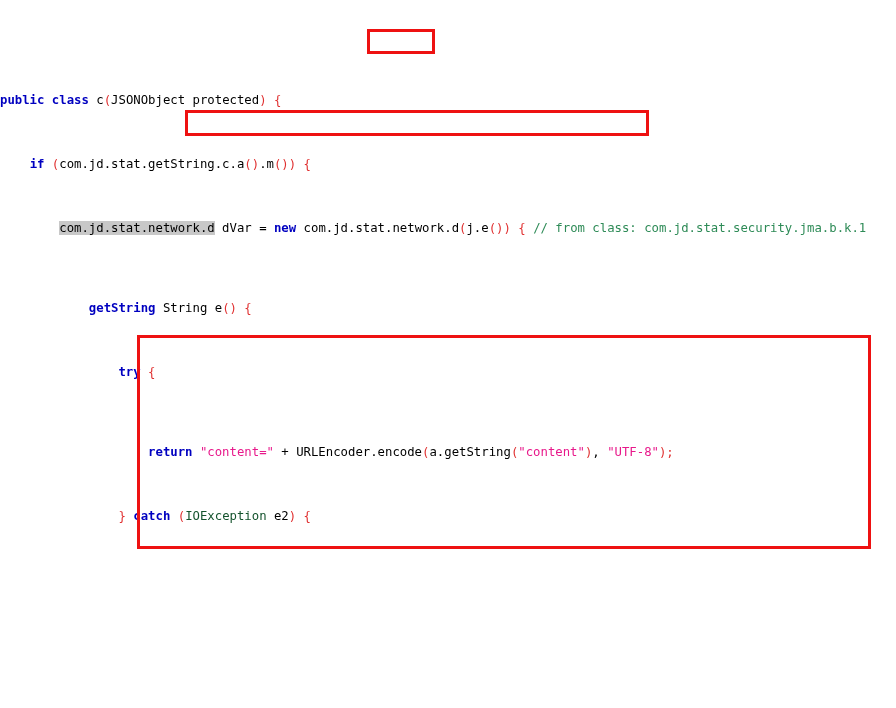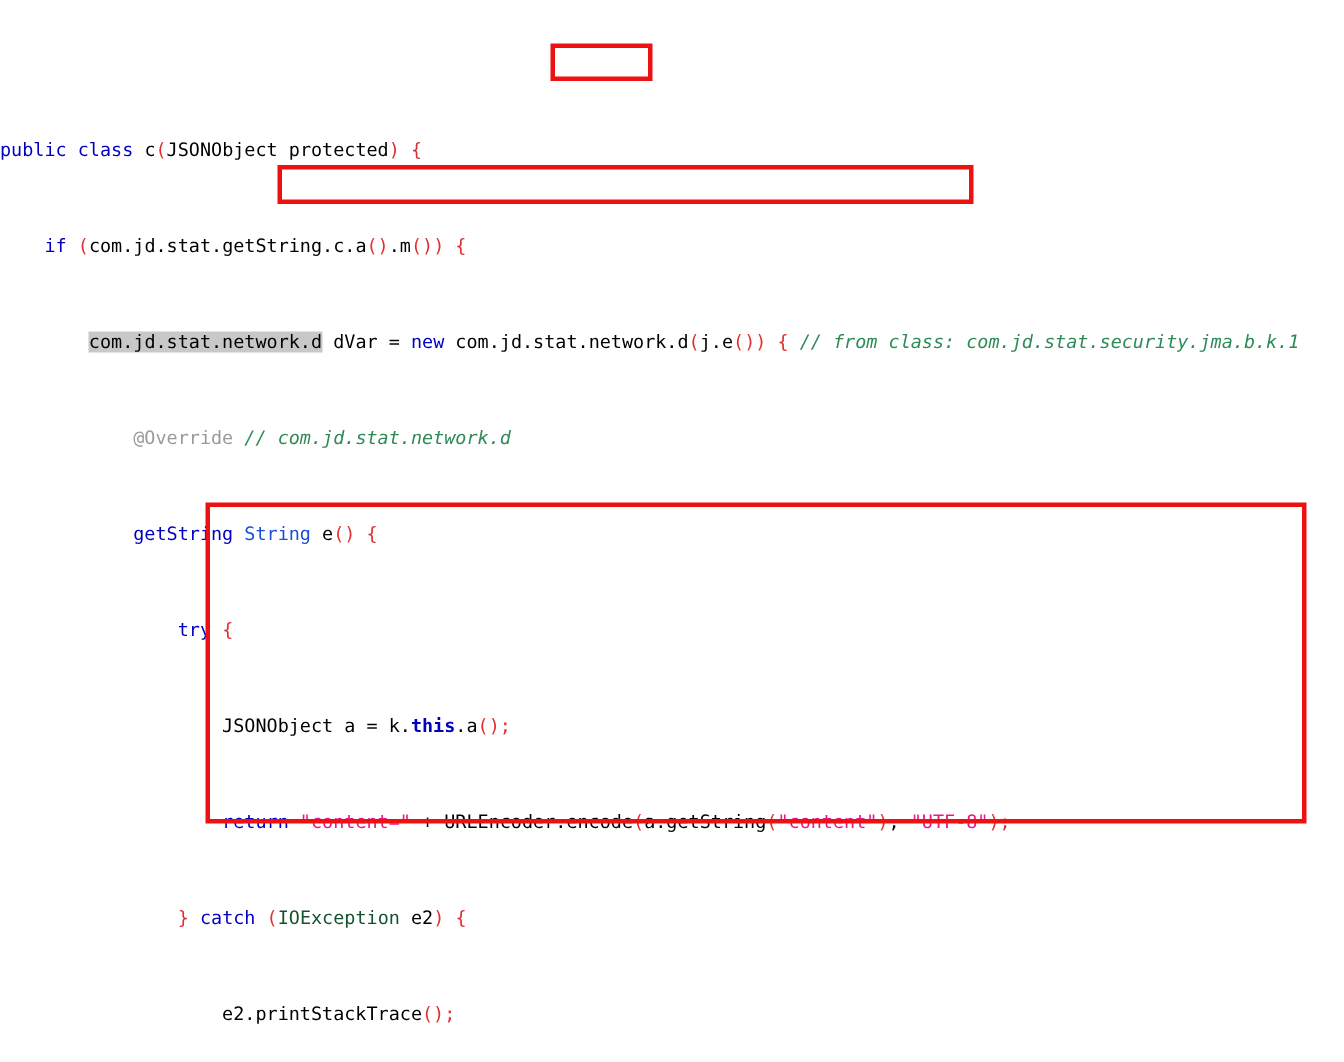--- a/index.html
+++ b/index.html
@@ -35,24 +35,24 @@
     color: #000000;
   }
 
   .ln {
     height: 16px;
     white-space: pre;
     position: relative;
   }
 
   
-  .kw      { color: #0000c0; font-weight: normal; }
-  .type    { color: #1d4ed8; }    
+  .kw      { color: #0000c0; font-weight: bold; }
+  .type    { color: #000000; }    
   .str     { color: #e8198b; }                       
-  .cmt     { color: #2e8b57; font-style: italic; }   
+  .cmt     { color: #2e8b57; }   
   .anno    { color: #9a9a9a; }                       
   .punct   { color: #e03030; }
   .this    { color: #0000c0; font-weight: bold; }
   .plain   { color: #000000; }
   .exc     { color: #14532d; }                       
 
   
   .sel {
     background: #c8c8c8;
   }
@@ -77,33 +77,30 @@
   <div id="code-lines">
 
     <div class="ln" style="overflow:hidden;height:6px;"><span class="plain"></span></div>
 
     <div class="ln"><span class="kw">public</span> <span class="kw">class</span> <span class="plain">c</span><span class="punct">(</span><span class="plain">JSONObject protected</span><span class="punct">) {</span></div>
 
     <div class="ln"><span class="plain">    </span><span class="kw">if</span> <span class="punct">(</span><span class="plain">com.jd.stat.getString.c.a</span><span class="punct">()</span><span class="plain">.m</span><span class="punct">()) {</span></div>
 
     <div class="ln"><span class="plain">        </span><span class="sel">com.jd.stat.network.d</span><span class="plain"> dVar = </span><span class="kw">new</span> <span class="plain">com.jd.stat.network.d</span><span class="punct">(</span><span class="plain">j.e</span><span class="punct">())</span><span class="plain"> </span><span class="punct">{</span> <span class="cmt">// from class: com.jd.stat.security.jma.b.k.1</span></div>
 
-    <div class="ln"><span class="plain">            </span><span class="anno">@Override</span> <span class="cmt">// com.jd.stat.network.d</span></div>
 
     <div class="ln"><span class="plain">            </span><span class="kw">getString</span> <span class="type">String</span> <span class="plain">e</span><span class="punct">() {</span></div>
 
     <div class="ln"><span class="plain">                </span><span class="kw">try</span> <span class="punct">{</span></div>
 
-    <div class="ln"><span class="plain">                    JSONObject a = k.</span><span class="this">this</span><span class="plain">.a</span><span class="punct">();</span></div>
 
     <div class="ln"><span class="plain">                    </span><span class="kw">return</span> <span class="str">"content="</span><span class="plain"> + URLEncoder.encode</span><span class="punct">(</span><span class="plain">a.getString</span><span class="punct">(</span><span class="str">"content"</span><span class="punct">)</span><span class="plain">, </span><span class="str">"UTF-8"</span><span class="punct">);</span></div>
 
     <div class="ln"><span class="plain">                </span><span class="punct">}</span> <span class="kw">catch</span> <span class="punct">(</span><span class="exc">IOException</span> <span class="plain">e2</span><span class="punct">) {</span></div>
 
-    <div class="ln"><span class="plain">                    e2.printStackTrace</span><span class="punct">();</span></div>
 
     
 
     
 
     
 
     
 
     

